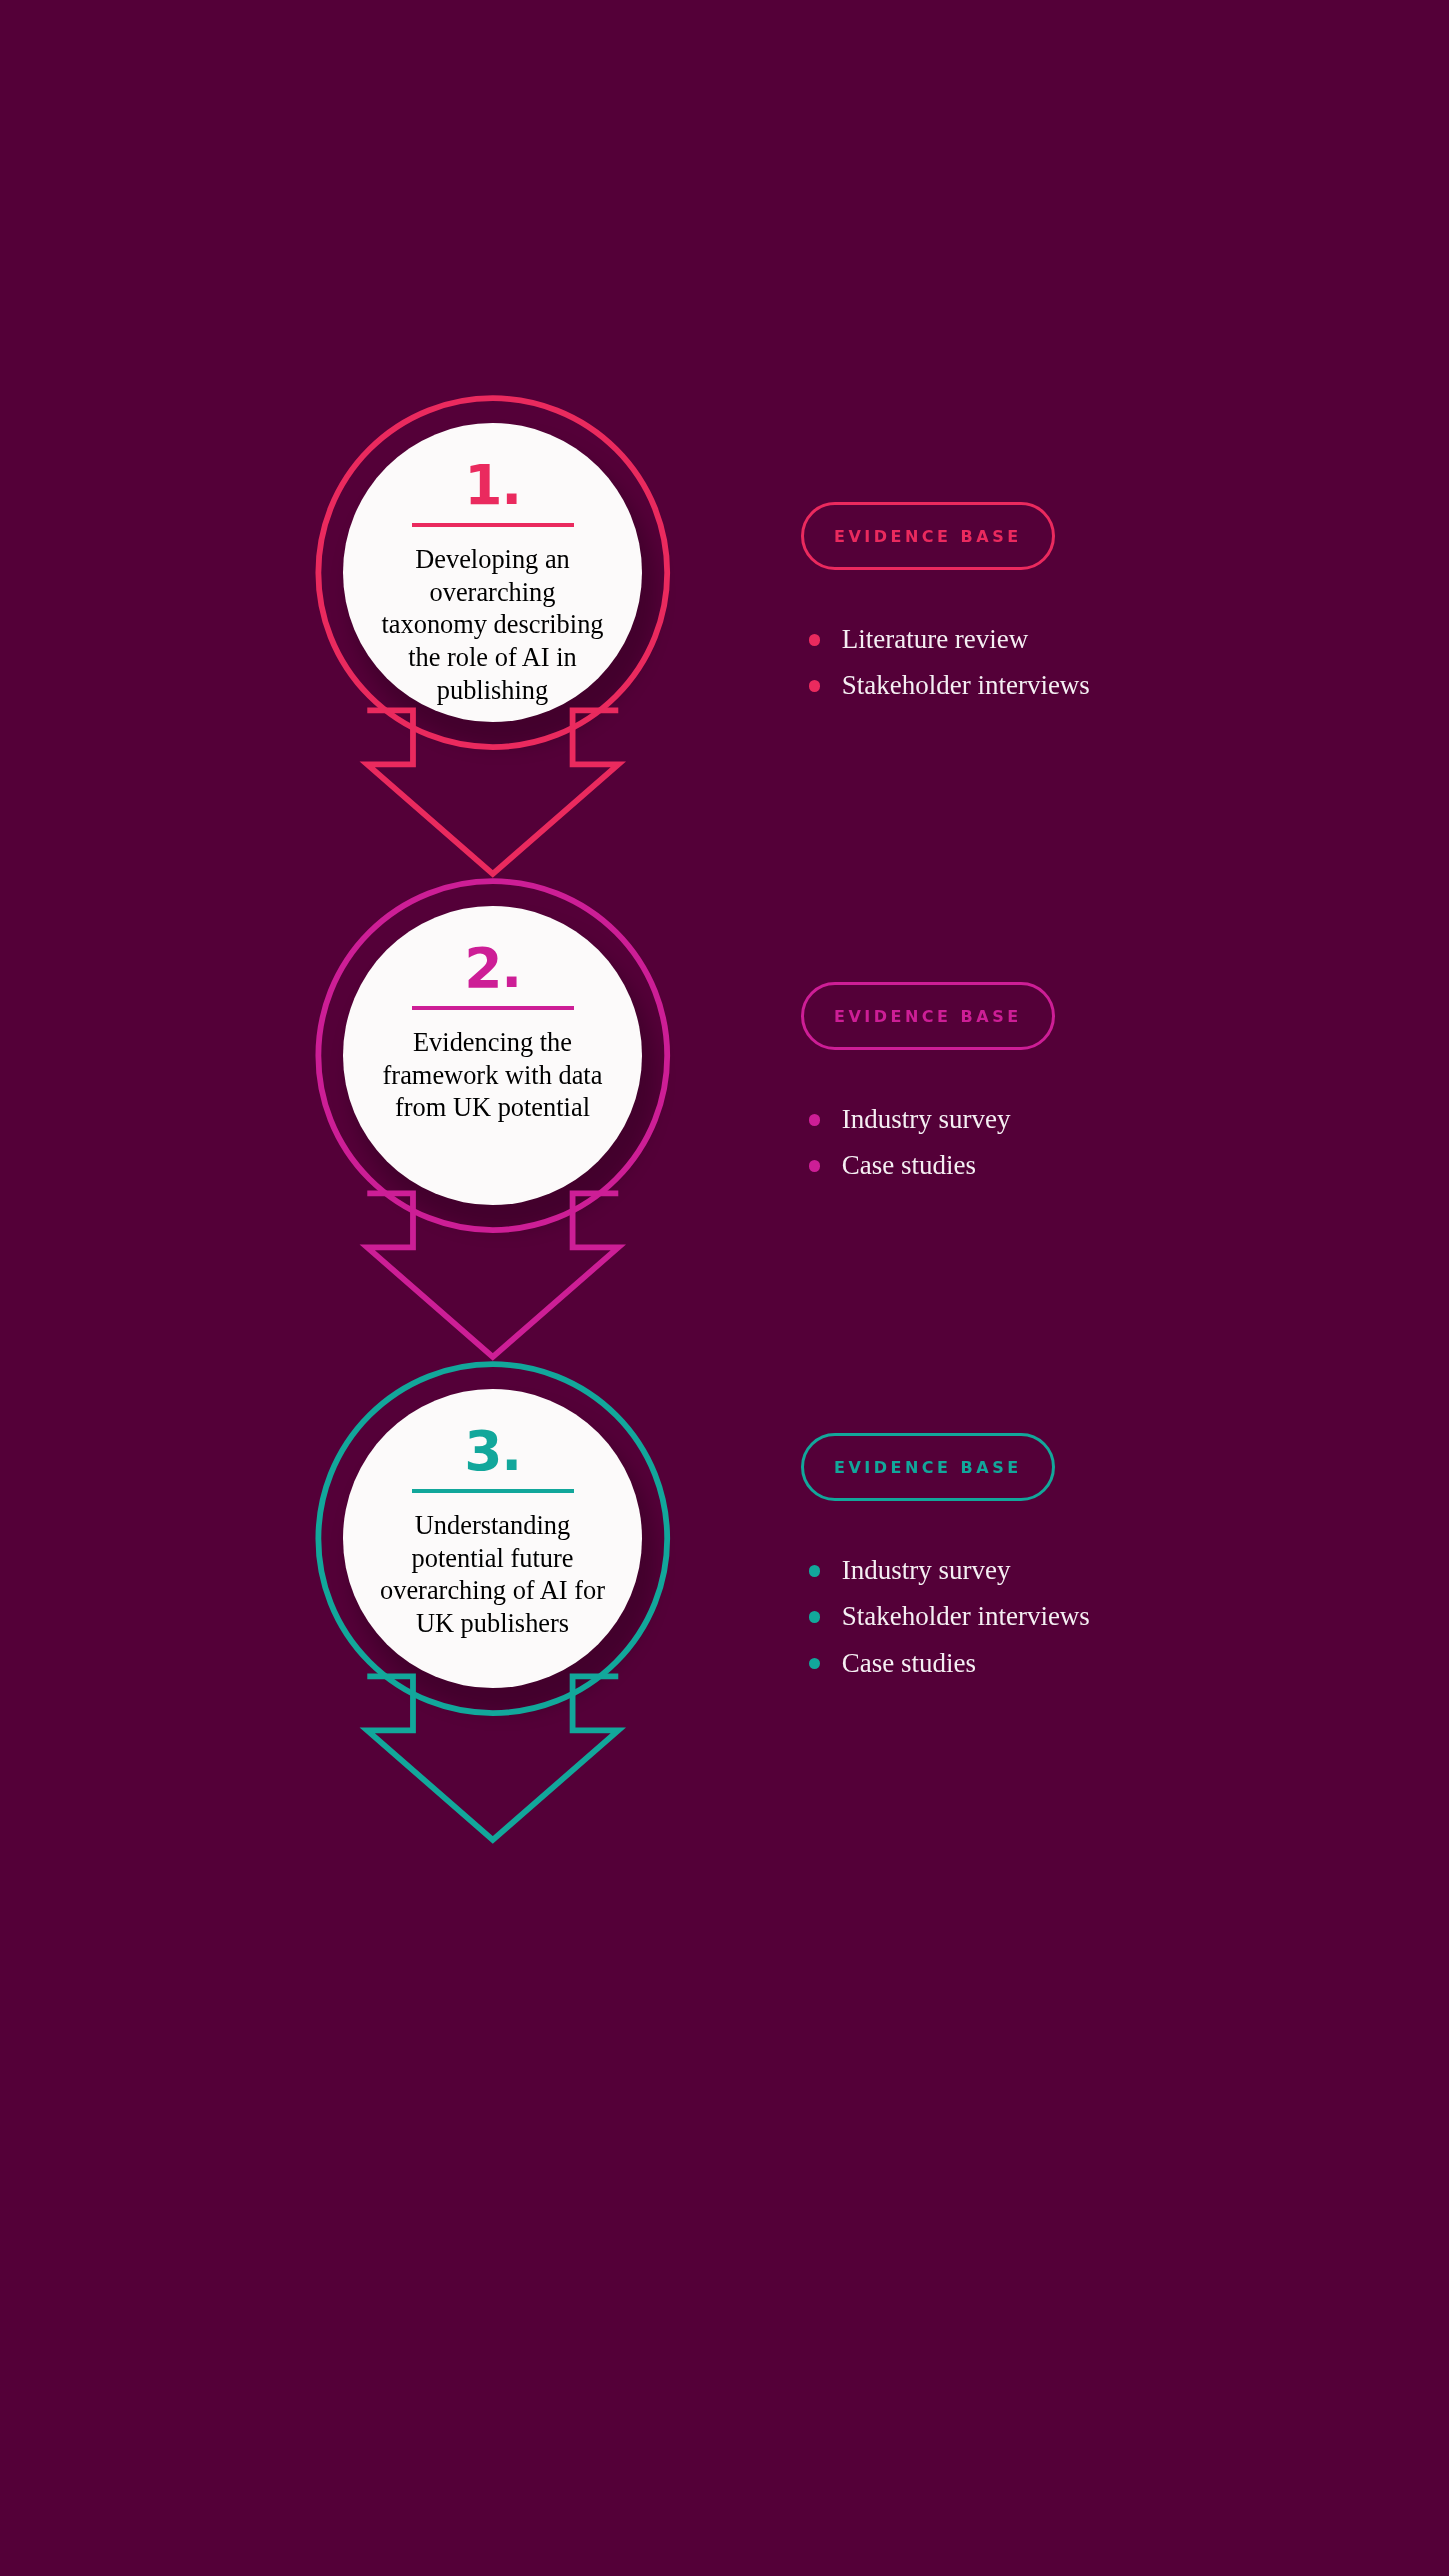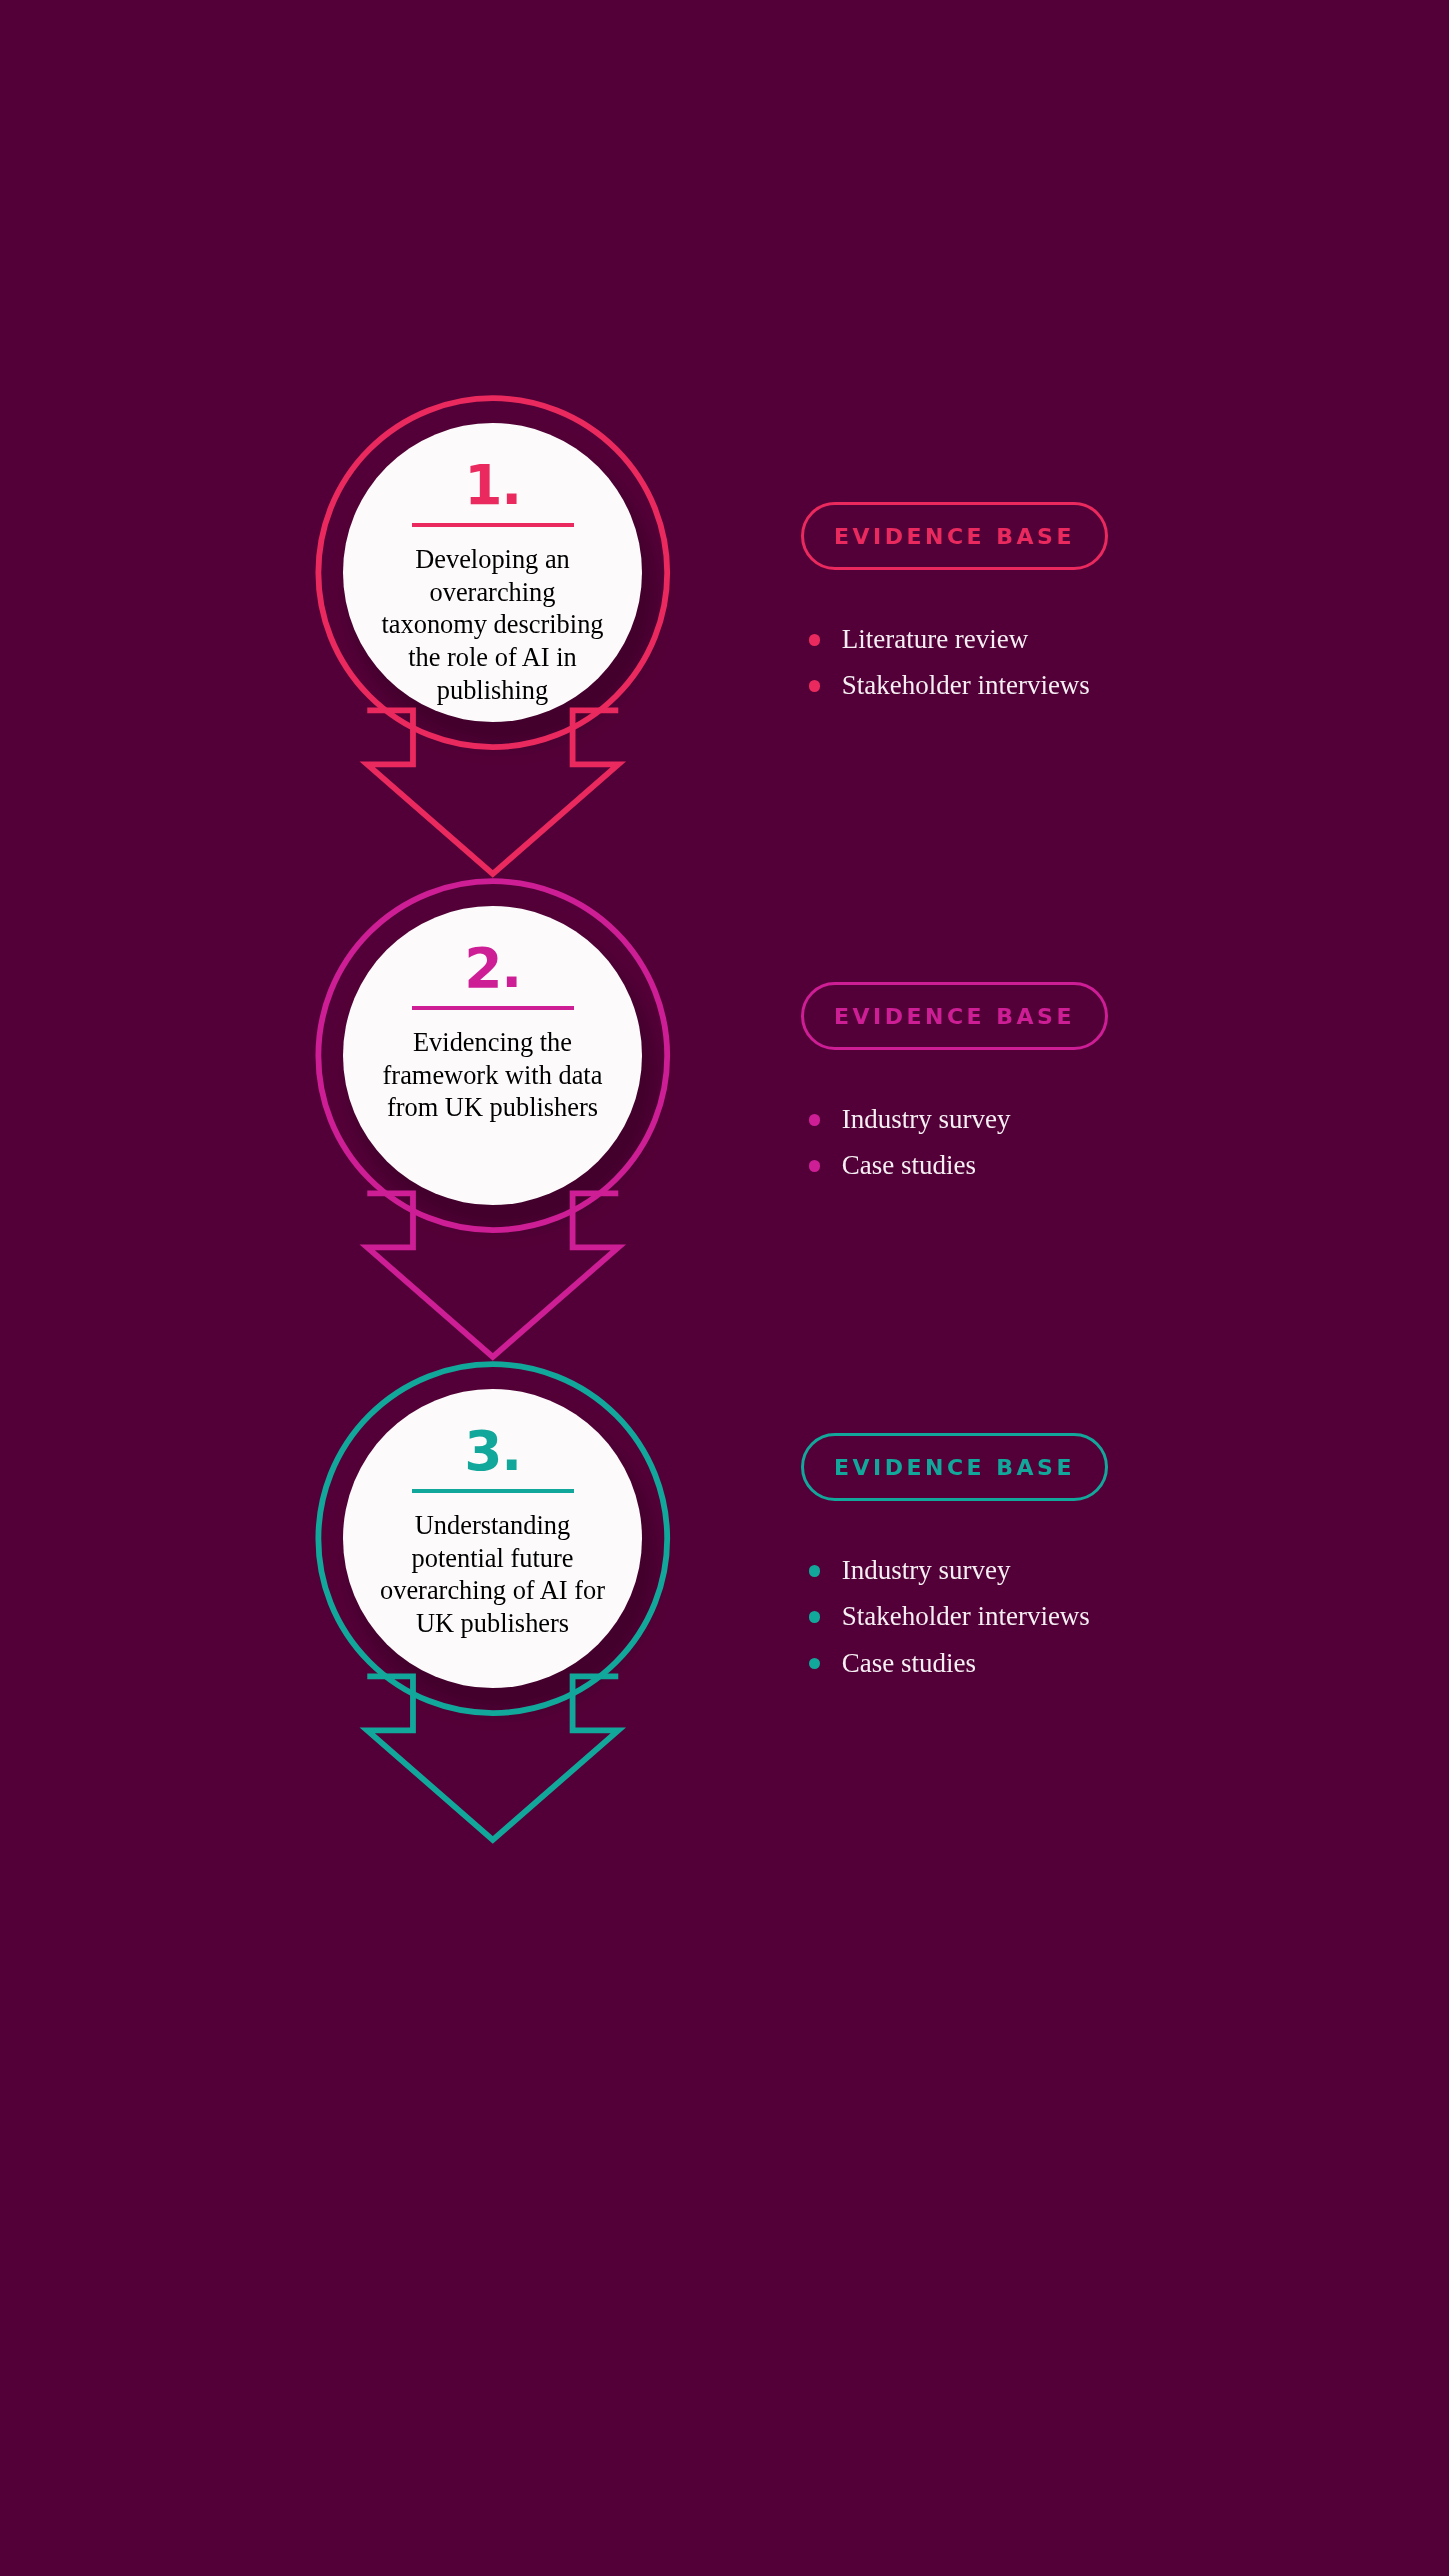--- a/index.html
+++ b/index.html
@@ -88,21 +88,21 @@
     align-items: center;
     justify-content: center;
     box-sizing: border-box;
     height: 68px;
     padding: 0 30px;
     border-radius: 34px;
     border-style: solid;
     border-width: 3.2px;
     font-family: "DejaVu Sans", sans-serif;
     font-weight: 700;
-    font-size: 22px;
+    font-size: 16px;
     letter-spacing: 3.5px;
     white-space: nowrap;
   }
   .evidence-list {
     list-style: none;
     margin: 53px 0 0 0;
     padding: 0 0 0 7.7px;
   }
   .evidence-list li {
     position: relative;
@@ -182,21 +182,21 @@
                L 530 588
                L 459 588
                L 459 504
                L 530 504"></path>
     </svg>
 
     <div class="disc" style="left:66px; top:37px; width:299px; height:299px; padding-top:36px;">
       <div class="disc-inner">
         <div class="step-number" style="color:#cd1e96;">2.</div>
         <hr class="step-rule" style="background:#cd1e96;">
-        <p class="step-text">Evidencing the framework with data from UK publishers</p>
+        <p class="step-text">Evidencing the framework with data from UK potential</p>
       </div>
     </div>
   </div>
 
   <div class="evidence" style="left:801px; top:982px; width:489px;">
     <div class="evidence-pill" style="border-color:#cd1e96; color:#cd1e96;">EVIDENCE BASE</div>
     <ul class="evidence-list">
       <li>
         <span class="dot" style="background:#cd1e96;"></span>
         <span>Industry survey</span>

